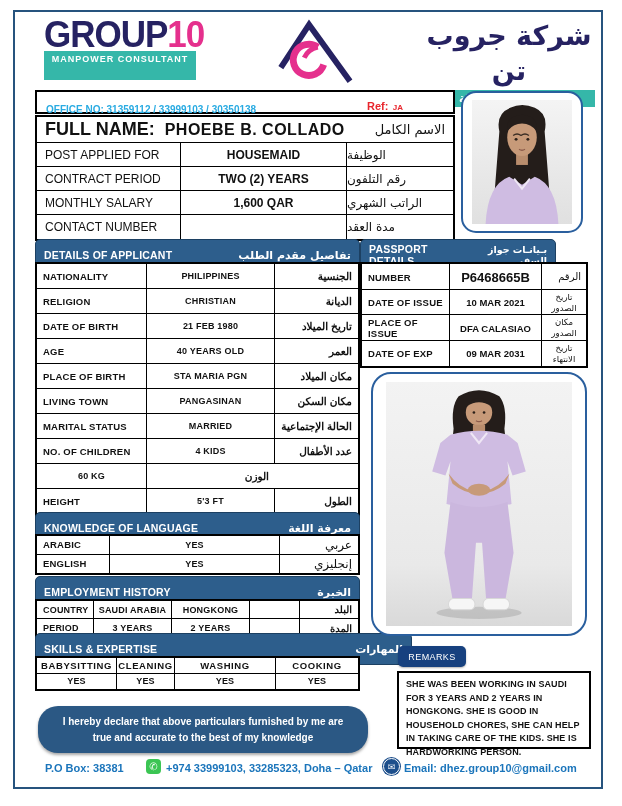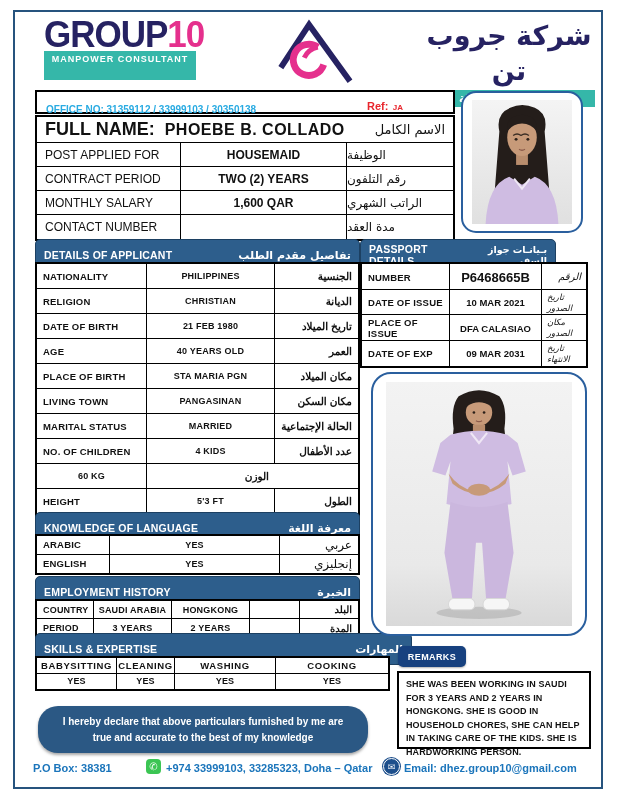--- a/index.html
+++ b/index.html
@@ -68,41 +68,41 @@
   .lang-tbl .c-ar { font-size:12px; font-weight:normal; }
 
   
   .emp-tbl { left:35px; top:599px; width:325px; }
   .emp-tbl .trow { grid-template-columns:57px 78px 78px 50px 1fr; height:18px; }
   .emp-tbl .c-label { font-size:9px; }
   .emp-tbl .c-val { font-size:9px; }
   .emp-tbl .c-ar { font-size:10px; }
 
   
-  .skills-tbl { left:35px; top:656px; width:355px; }
+  .skills-tbl { left:35px; top:656px; width:325px; }
   .skills-tbl .trow { grid-template-columns:80px 58px 101px 1fr; height:15.5px; }
   .skills-tbl .c-head { font-size:9.5px; font-weight:bold; justify-content:center; letter-spacing:.6px; }
   .skills-tbl .c-val { font-size:9px; }
 
   
   .pass-tbl { left:360px; top:262px; width:228px; }
   .pass-tbl .trow { grid-template-columns:88px 92px 1fr; height:25.5px; }
   .pp-num { font-size:13px; font-weight:bold; justify-content:center; }
   .pp-val { font-size:9.5px; font-weight:600; justify-content:center; text-align:center; }
-  .pp-ar { font-size:8.5px; line-height:1.25; justify-content:flex-start; padding:13px 5px; direction:rtl; text-align:left; font-family:"DejaVu Sans", sans-serif;font-style:italic; }
+  .pp-ar { font-size:8.5px; line-height:1.25; justify-content:flex-start; padding:13px 5px; direction:rtl; text-align:center; font-family:"DejaVu Sans", sans-serif; }
 
   
   .declaration { position:absolute; left:38px; top:706px; width:330px; height:47px; background:#2b5884; border-radius:20px; color:#fff; font-size:10px; font-weight:bold; text-align:center; display:flex; align-items:center; justify-content:center; padding:4px 22px; line-height:1.55; box-shadow:0 2px 3px rgba(0,0,0,.35); }
 
   
   .fullbody { position:absolute; left:371px; top:372px; width:216px; height:264px; border:2px solid #2a5f9e; border-radius:20px; background:#fff; padding:8px 13px; }
   .fullbody-inner { width:100%; height:100%; overflow:hidden; }
 
   
-  .remarks-badge { position:absolute; left:398px; top:646px; width:68px; height:21px; background:#17417f; border-radius:5px; color:#fff; font-size:9px; font-weight:bold; display:flex; align-items:center; justify-content:center; letter-spacing:.4px; box-shadow:0 1px 2px rgba(0,0,0,.3); }
+  .remarks-badge { position:absolute; left:398px; top:646px; width:68px; height:21px; background:#17417f; border-radius:5px; color:#fff; font-size:9px; font-weight:normal; display:flex; align-items:center; justify-content:center; letter-spacing:.4px; box-shadow:0 1px 2px rgba(0,0,0,.3); }
   .remarks-box { position:absolute; left:397px; top:671px; width:194px; height:78px; border:2px solid #000; background:#fff; padding:5px 7px; font-size:9px; font-weight:600; line-height:1.5; letter-spacing:.1px; }
 
   
   .footer-item { position:absolute; color:#1b75bb; font-weight:bold; font-size:11px; }
   .wa-icon { position:absolute; left:146px; top:759px; width:15px; height:15px; background:#3bc553; border-radius:4px; color:#fff; font-size:10px; display:flex; align-items:center; justify-content:center; }
   .em-icon { position:absolute; left:383px; top:758px; width:17px; height:17px; background:#1d4f8c; border-radius:50%; color:#fff; font-size:9px; display:flex; align-items:center; justify-content:center; border:1px solid #fff; box-shadow:0 0 0 1px #1d4f8c; }
 </style>
 </head>
 <body>
 
@@ -355,18 +355,18 @@
         <path d="M68 118 L62 168 L70 214 L89 214 L93 158 L99 158 L103 214 L122 214 L130 168 L124 118 Q96 128 68 118 Z" fill="#cbb7de"></path>
         <rect x="66" y="213" width="26" height="11" rx="5" fill="#f6f6f6" stroke="#d8d8d8"></rect>
         <rect x="100" y="213" width="26" height="11" rx="5" fill="#f6f6f6" stroke="#d8d8d8"></rect>
       </svg>
     </div>
   </div>
 
   <div class="remarks-badge">REMARKS</div>
   <div class="remarks-box">SHE WAS BEEN WORKING IN SAUDI FOR 3 YEARS AND 2 YEARS IN HONGKONG. SHE IS GOOD IN HOUSEHOLD CHORES, SHE CAN HELP IN TAKING CARE OF THE KIDS. SHE IS HARDWORKING PERSON.</div>
 
-  <div class="footer-item" style="left:33px; top:762px;">P.O Box: 38381</div>
+  <div class="footer-item" style="left:45px; top:762px;">P.O Box: 38381</div>
   <div class="wa-icon">✆</div>
   <div class="footer-item" style="left:166px; top:762px;">+974 33999103, 33285323, Doha – Qatar</div>
   <div class="em-icon">✉</div>
   <div class="footer-item" style="left:404px; top:762px;">Email: dhez.group10@gmail.com</div>
 </div>
 
 </body></html>

